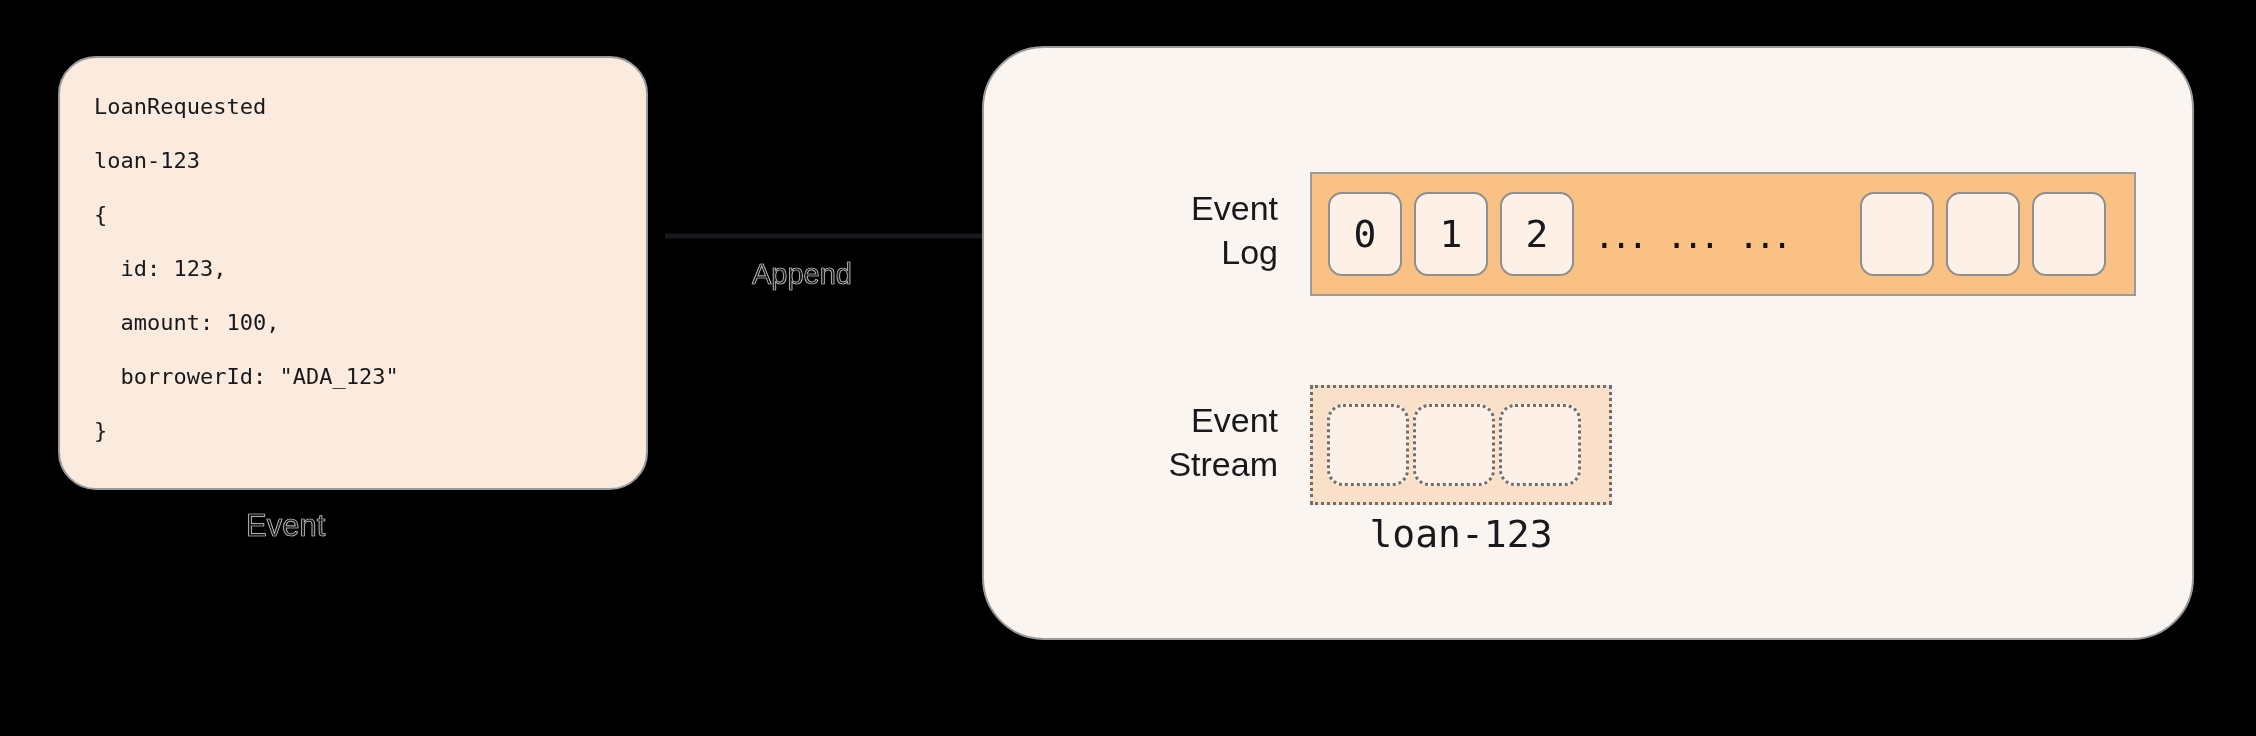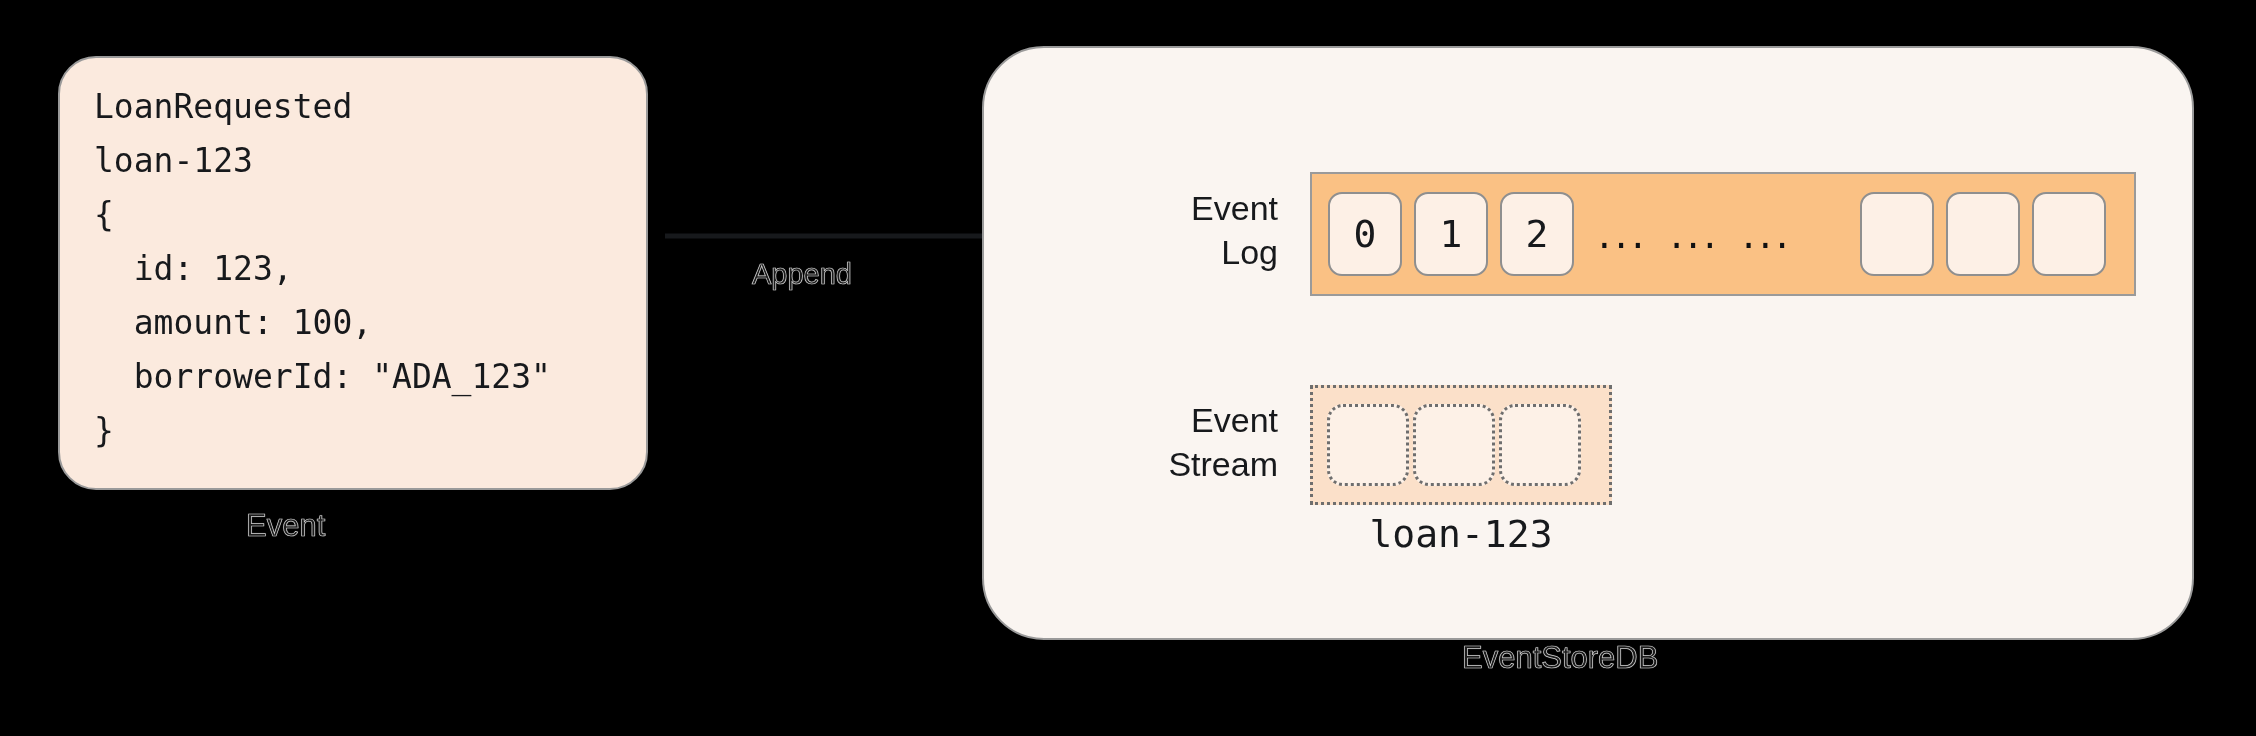--- a/index.html
+++ b/index.html
@@ -26,21 +26,21 @@
     background: #fbeade;
     border: 2px solid #9a9a9a;
     border-radius: 38px;
     box-sizing: border-box;
   }
   #event-code {
     position: absolute;
     left: 34px;
     top: 22px;
     font-family: "DejaVu Sans Mono", "Liberation Mono", monospace;
-    font-size: 33px;
+    font-size: 22px;
     line-height: 54px;
     color: #17191c;
     white-space: pre;
     letter-spacing: 0px;
   }
 
   
   #db-card {
     position: absolute;
     left: 982px;
@@ -243,15 +243,14 @@
 Stream</div>
 
   <div id="event-stream-box">
     <div class="stream-cell"></div>
     <div class="stream-cell"></div>
     <div class="stream-cell"></div>
   </div>
 
   <div id="stream-name">loan-123</div>
 
-  <div class="outer-caption" id="db-caption">EventStoreDB</div>
 
 </div>
 
 </body></html>

